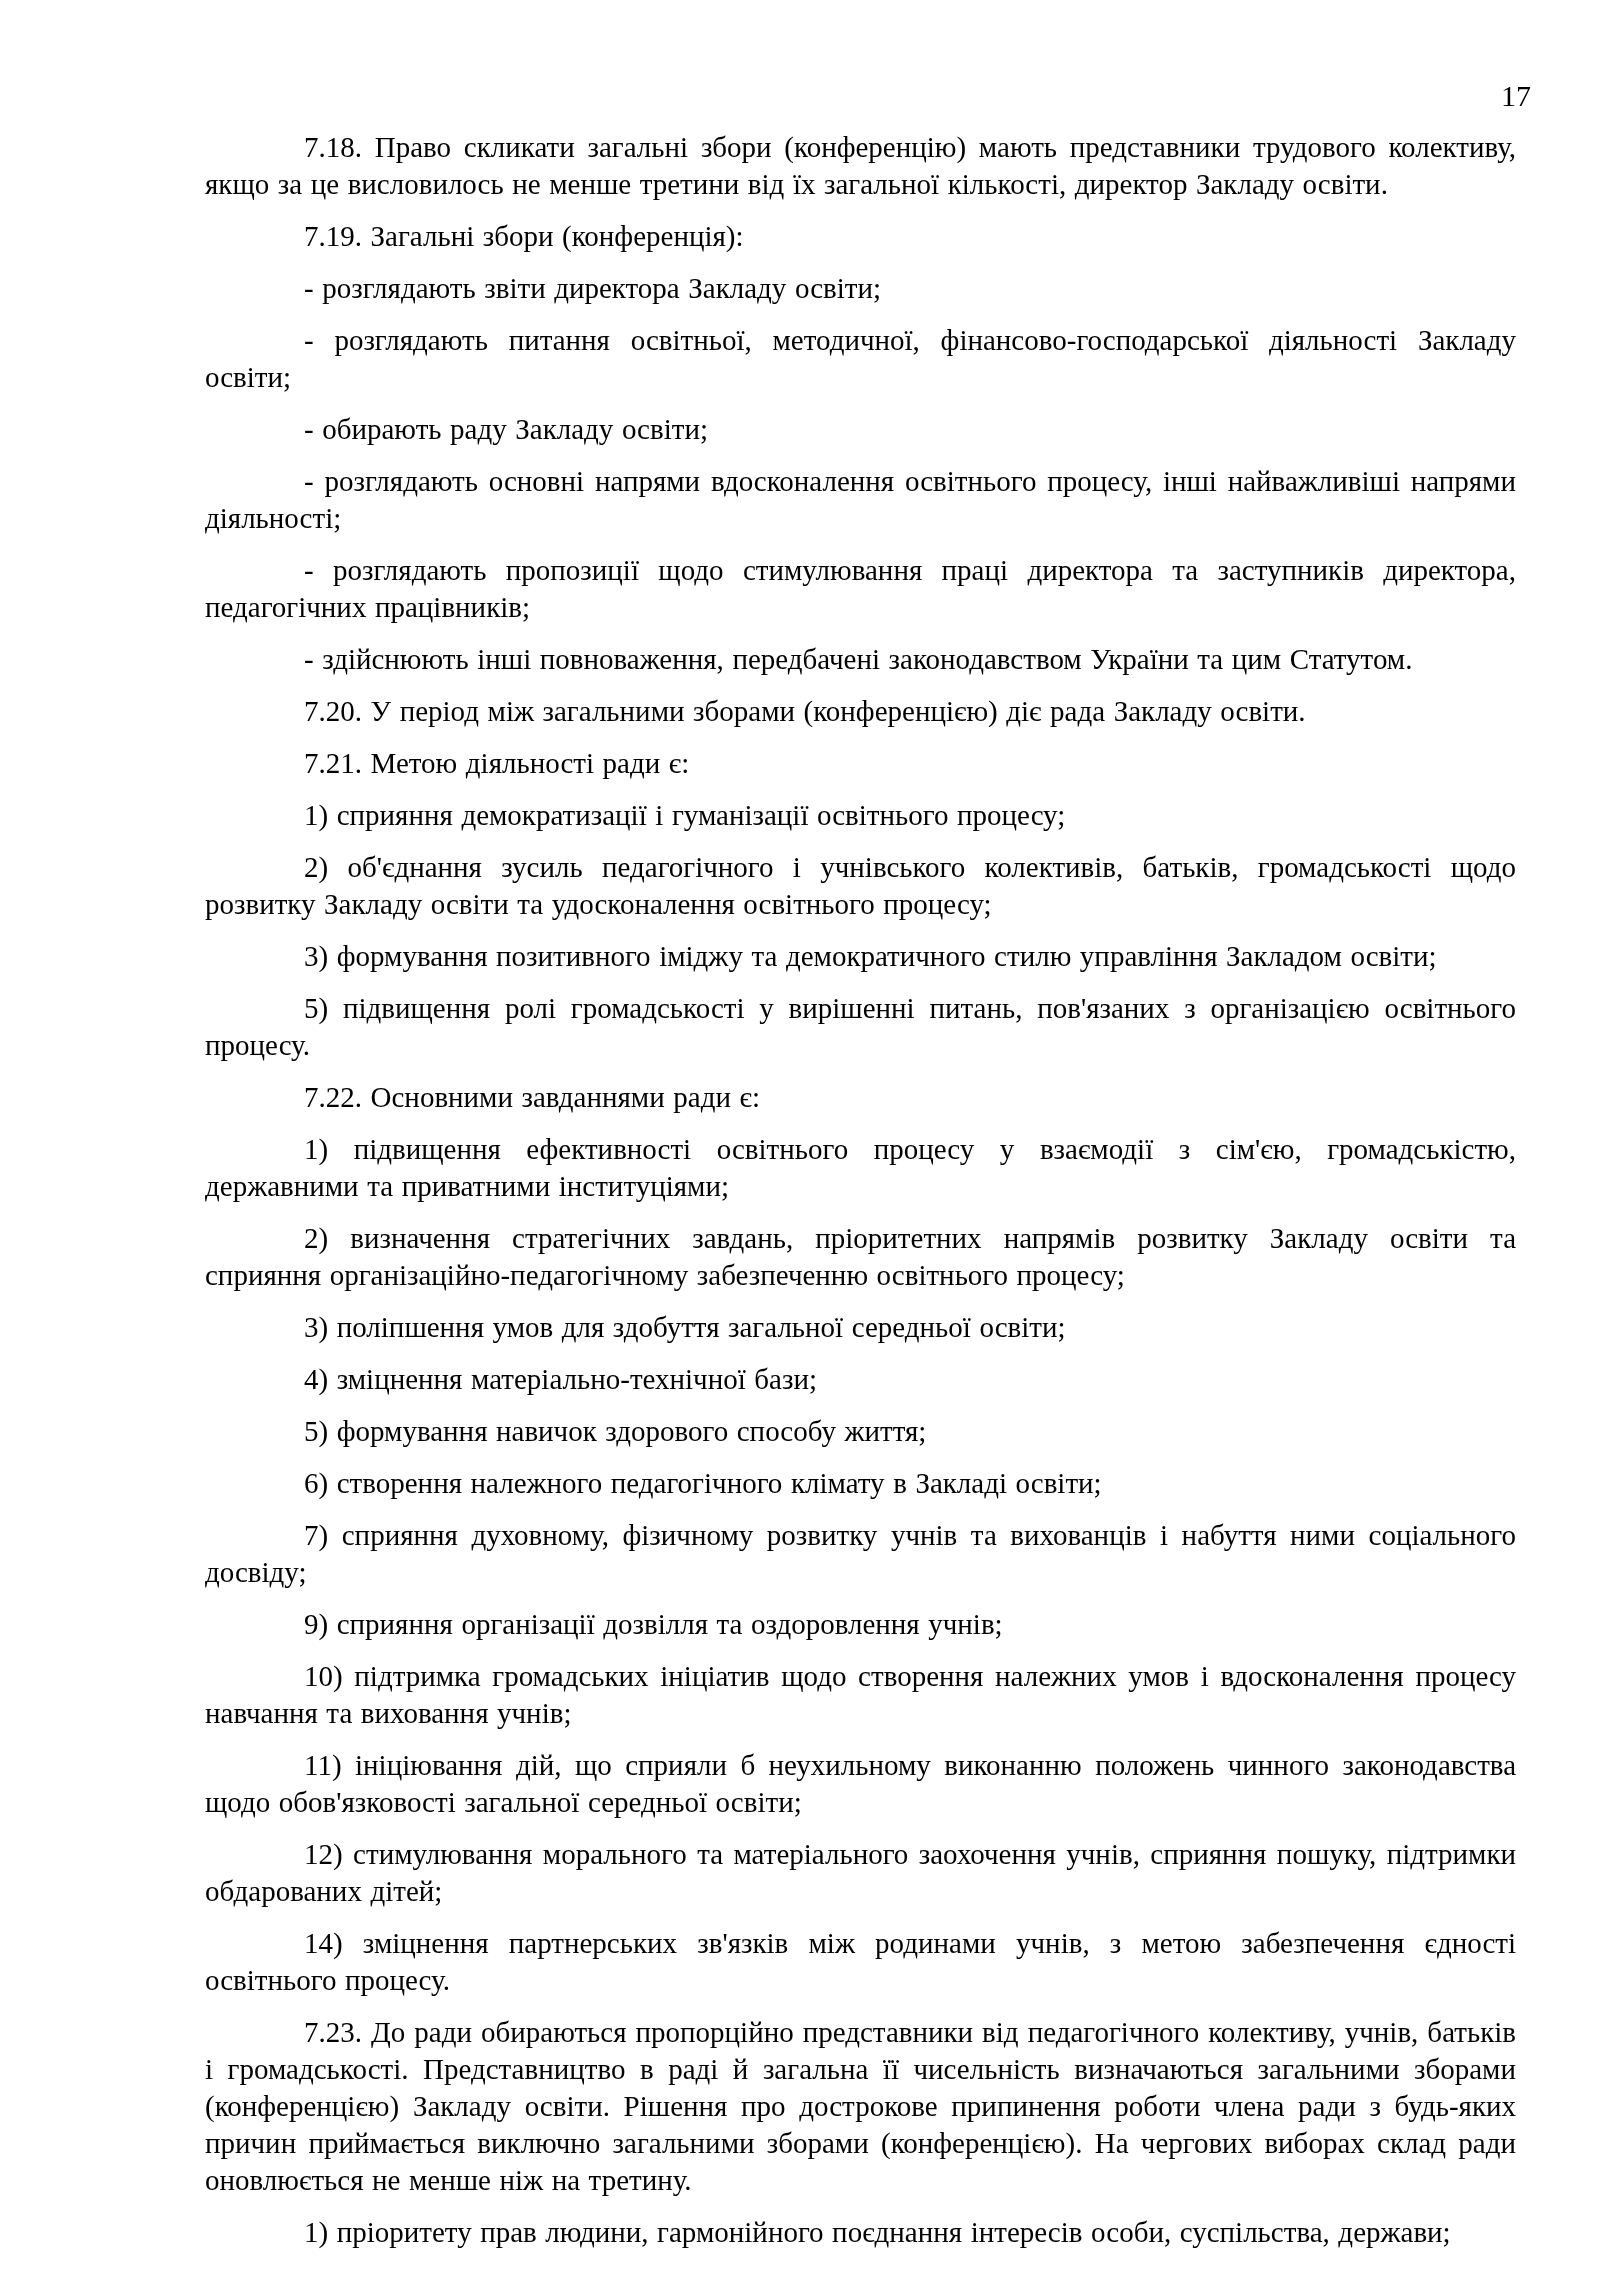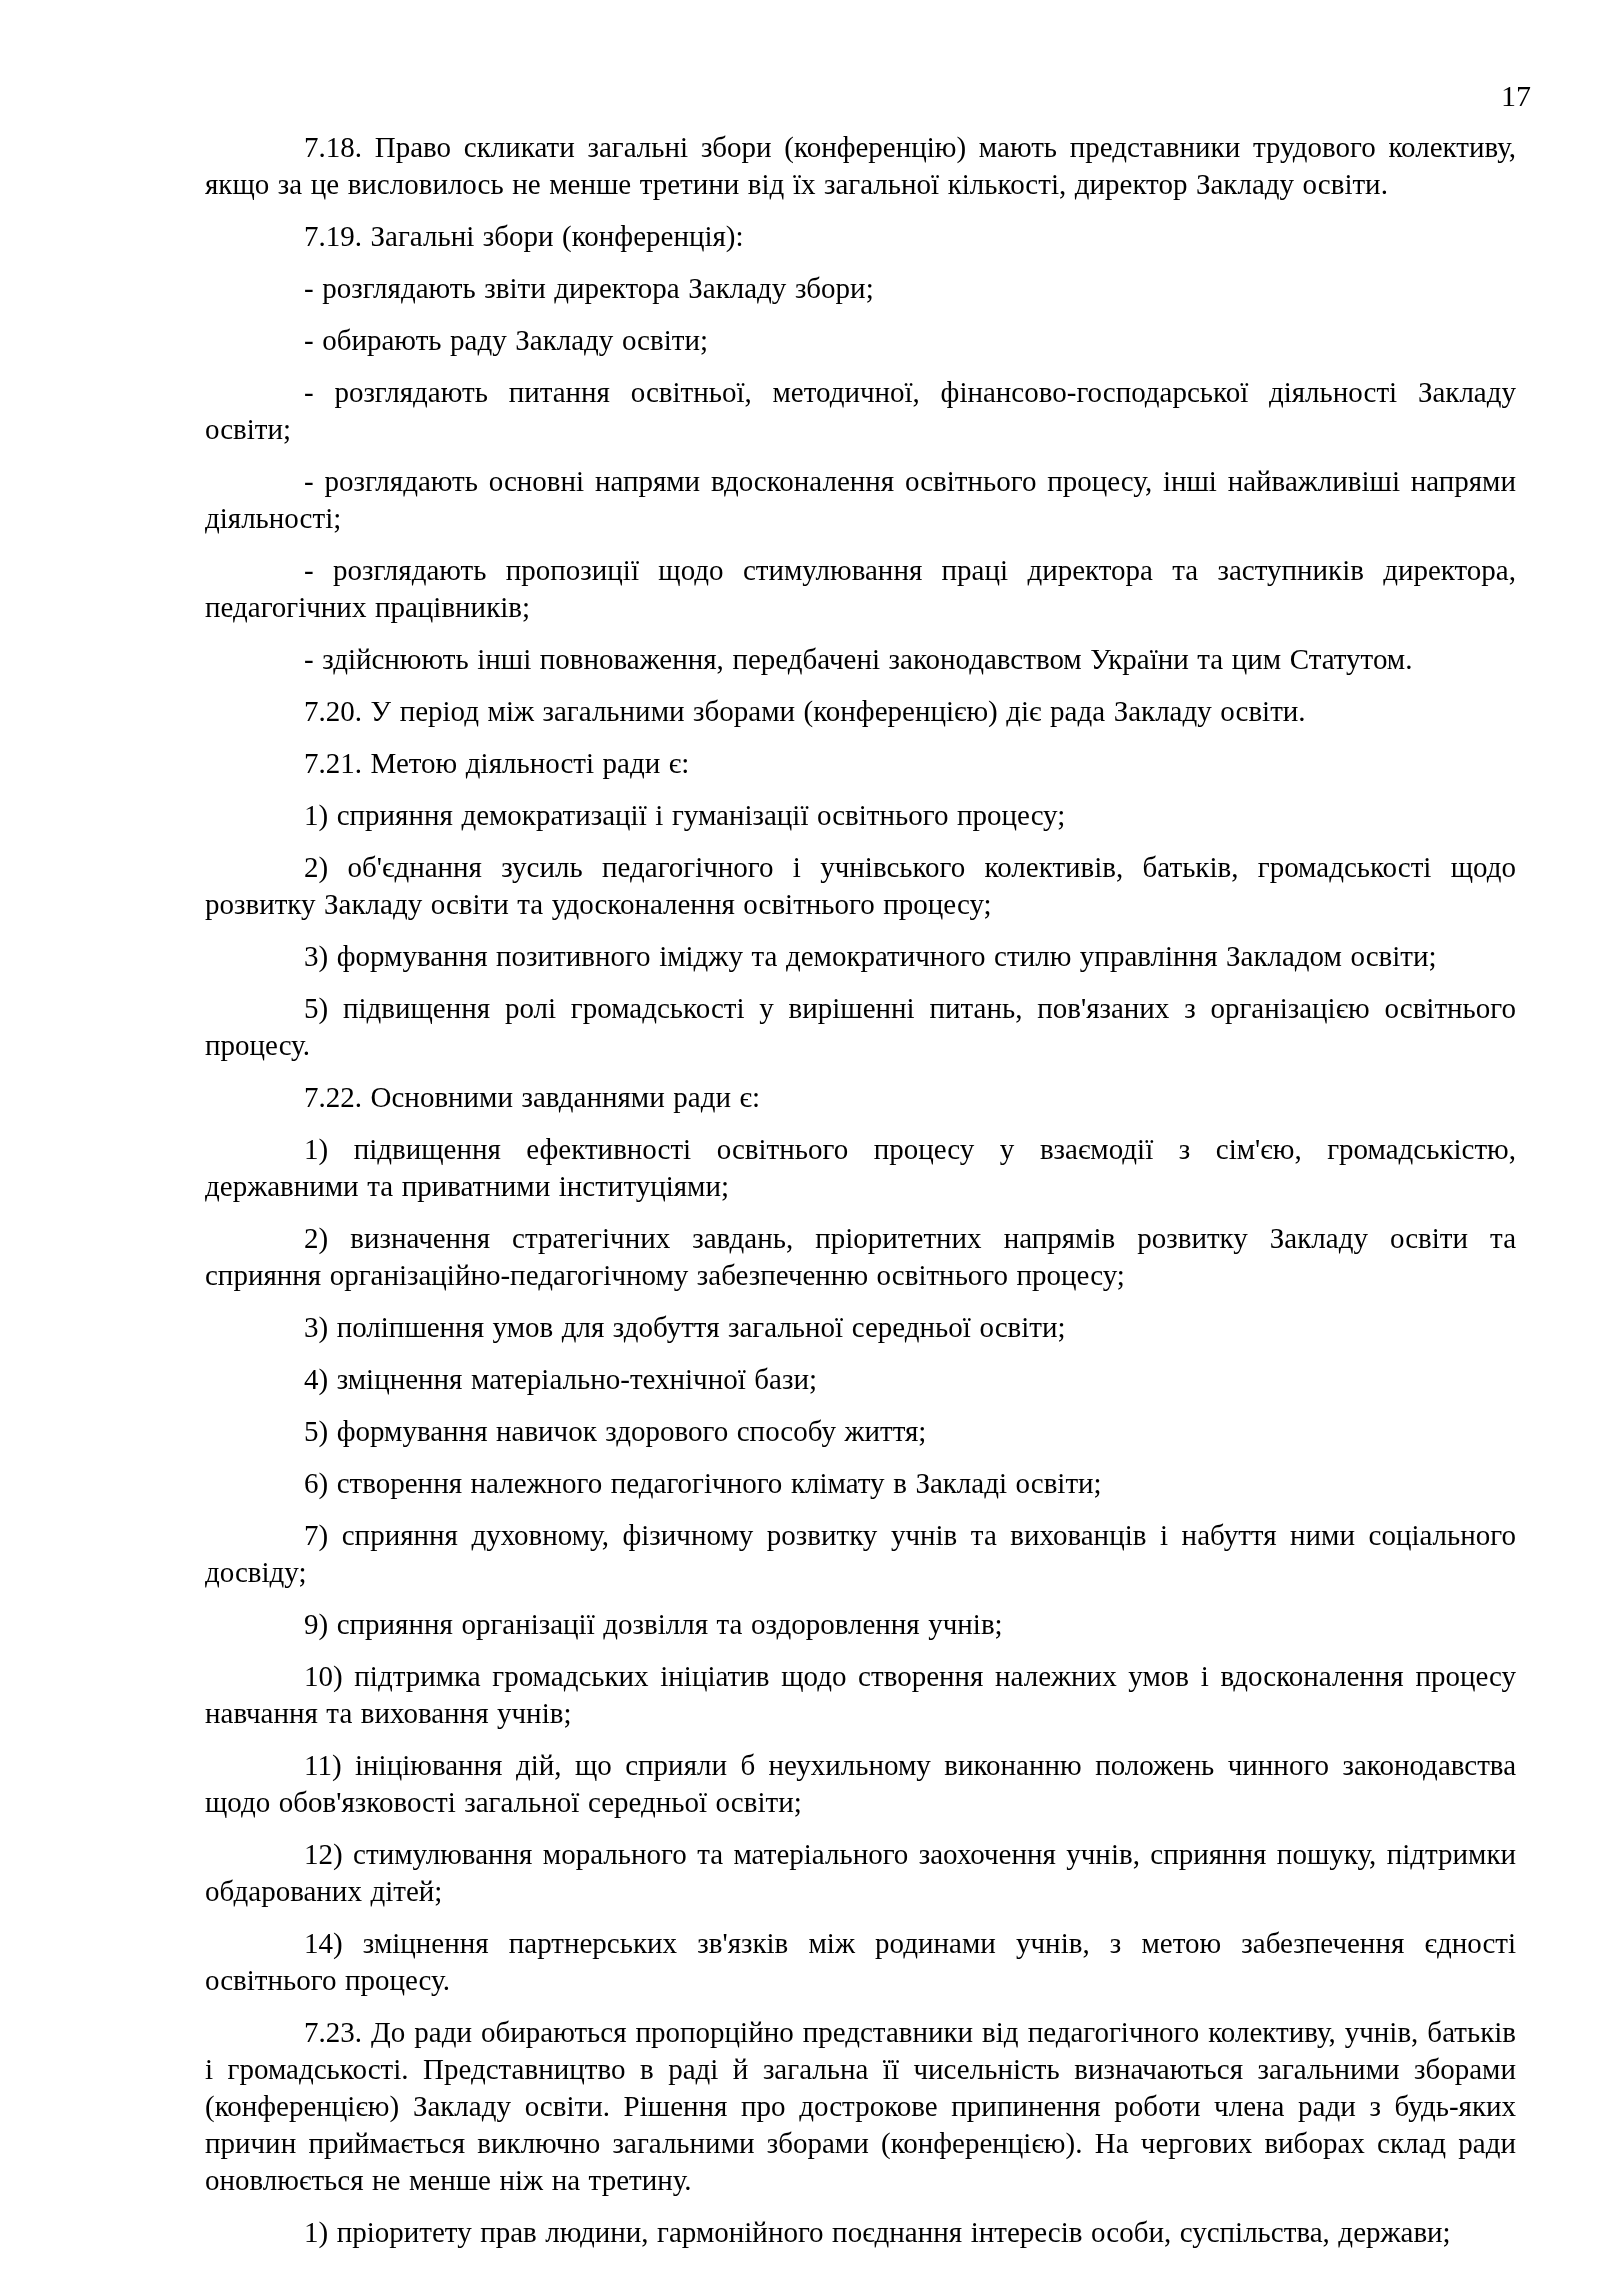--- a/index.html
+++ b/index.html
@@ -34,23 +34,23 @@
   }
 </style>
 </head>
 <body>
 
 <div class="page">
   <div class="page-number">17</div>
   <div class="doc-body">
       <p>7.18. Право скликати загальні збори (конференцію) мають представники трудового колективу, якщо за це висловилось не менше третини від їх загальної кількості, директор Закладу освіти.</p>
       <p>7.19. Загальні збори (конференція):</p>
-      <p>- розглядають звіти директора Закладу збори;</p>
+      <p>- розглядають звіти директора Закладу освіти;</p>
+      <p>- розглядають питання освітньої, методичної, фінансово-господарської діяльності Закладу освіти;</p>
       <p>- обирають раду Закладу освіти;</p>
-      <p>- розглядають питання освітньої, методичної, фінансово-господарської діяльності Закладу освіти;</p>
       <p>- розглядають основні напрями вдосконалення освітнього процесу, інші найважливіші напрями діяльності;</p>
       <p>- розглядають пропозиції щодо стимулювання праці директора та заступників директора, педагогічних працівників;</p>
       <p>- здійснюють інші повноваження, передбачені законодавством України та цим Статутом.</p>
       <p>7.20. У період між загальними зборами (конференцією) діє рада Закладу освіти.</p>
       <p>7.21. Метою діяльності ради є:</p>
       <p>1) сприяння демократизації і гуманізації освітнього процесу;</p>
       <p>2) об'єднання зусиль педагогічного і учнівського колективів, батьків, громадськості щодо розвитку Закладу освіти та удосконалення освітнього процесу;</p>
       <p>3) формування позитивного іміджу та демократичного стилю управління Закладом освіти;</p>
       <p>5) підвищення ролі громадськості у вирішенні питань, пов'язаних з організацією освітнього процесу.</p>
       <p>7.22. Основними завданнями ради є:</p>

